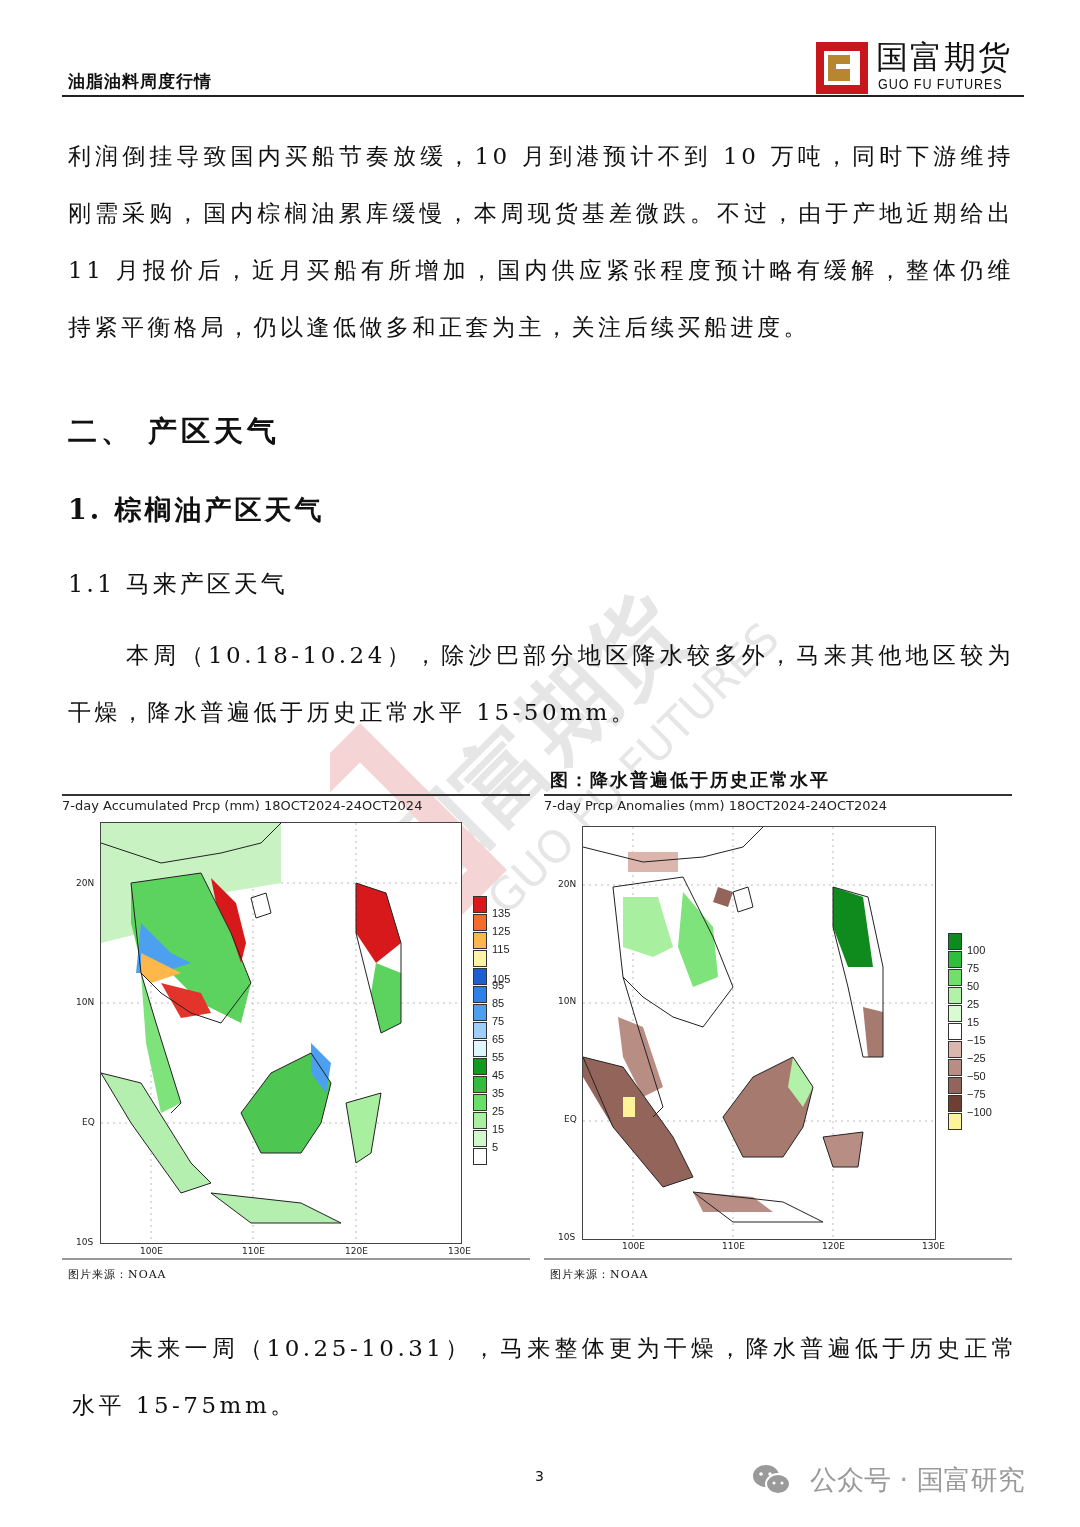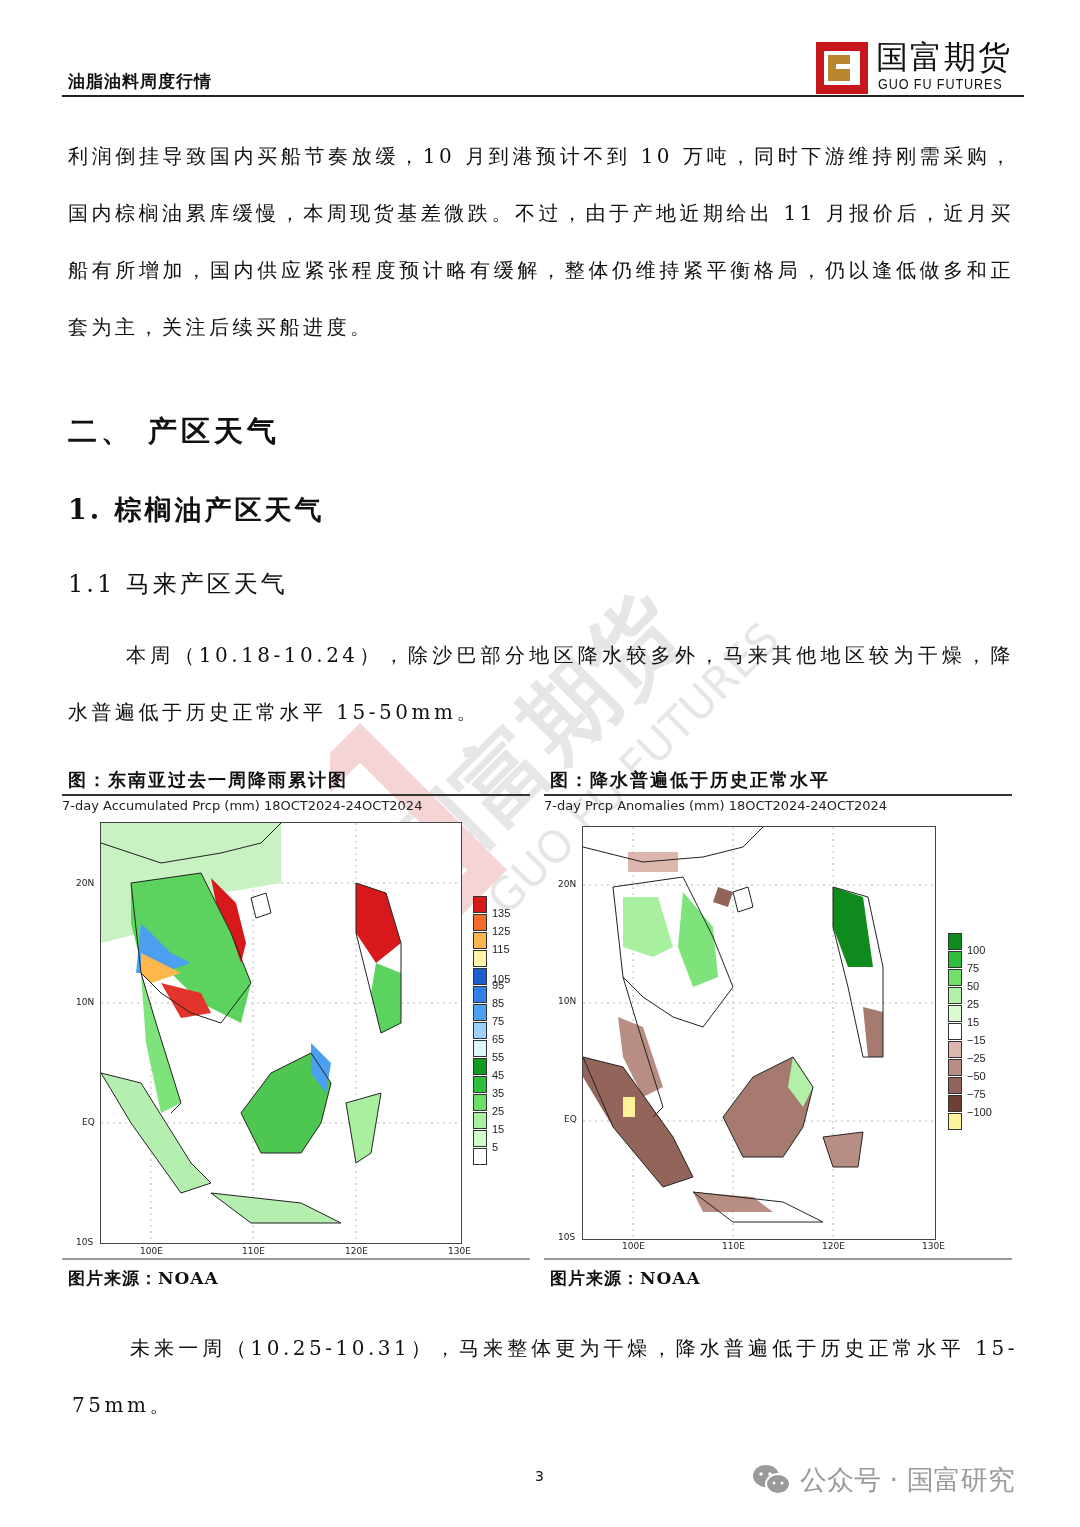--- a/index.html
+++ b/index.html
@@ -6,37 +6,37 @@
   body{width:1080px;height:1527px;position:relative;overflow:hidden;font-family:"DejaVu Serif","Liberation Serif",serif;color:#111;}
   .hdr-title{position:absolute;left:68px;top:70px;font-size:17px;font-weight:bold;letter-spacing:1px;font-family:"DejaVu Sans","Liberation Sans",sans-serif;}
   .hdr-rule{position:absolute;left:62px;top:95px;width:962px;height:2px;background:#222;}
   .logo{position:absolute;left:816px;top:40px;width:210px;height:54px;}
   .logo-box{position:absolute;left:0;top:2px;width:52px;height:52px;background:#c8161d;}
   .logo-inner{position:absolute;left:8px;top:9px;width:36px;height:34px;background:#fff;}
   .logo-gold{position:absolute;left:12px;top:13px;width:22px;height:26px;background:#b8862e;}
   .logo-gold2{position:absolute;left:20px;top:22px;width:20px;height:5px;background:#fff;}
   .logo-cn{position:absolute;left:60px;top:-4px;font-size:32px;font-family:"DejaVu Sans","Liberation Sans",sans-serif;letter-spacing:2px;color:#111;}
   .logo-en{position:absolute;left:62px;top:36px;font-size:14px;font-family:"Liberation Sans","DejaVu Sans",sans-serif;letter-spacing:1px;color:#111;transform:scaleX(0.9);transform-origin:left;}
-  .para{position:absolute;left:68px;width:946px;font-size:20px;line-height:57px;letter-spacing:3.5px;text-align:justify;}
+  .para{position:absolute;left:68px;width:946px;font-size:23px;line-height:57px;letter-spacing:3.5px;text-align:justify;}
   .h1{position:absolute;left:68px;top:412px;font-size:29px;font-weight:bold;letter-spacing:4px;}
   .h2{position:absolute;left:68px;top:492px;font-size:27px;font-weight:bold;letter-spacing:3px;}
   .h3{position:absolute;left:68px;top:568px;font-size:24px;letter-spacing:3px;}
   .fig{position:absolute;top:766px;width:468px;height:530px;}
   .fig-cap{position:absolute;left:6px;top:2px;font-size:18px;font-weight:bold;letter-spacing:2px;}
   .fig-rule{position:absolute;left:0;top:28px;width:100%;height:1.5px;background:#333;}
   .fig-sub{position:absolute;left:0;width:100%;top:32px;text-align:left;font-size:13px;font-family:"DejaVu Sans","Liberation Sans",sans-serif;color:#222;}
   .map{position:absolute;border:1.5px solid #444;background:#fff;overflow:hidden;}
   .ylab,.xlab{position:absolute;font-size:9px;font-family:"DejaVu Sans","Liberation Sans",sans-serif;color:#222;}
   .fig-bot{position:absolute;left:0;top:492px;width:100%;height:2px;background:#999;}
-  .fig-src{position:absolute;left:6px;top:501px;font-size:17px;font-weight:bold;letter-spacing:1px;}
+  .fig-src{position:absolute;left:6px;top:501px;font-size:11px;font-weight:normal;letter-spacing:1px;}
   .legend{position:absolute;}
   .leg-cell{position:absolute;left:0;width:14px;height:17px;border:1px solid #333;box-sizing:border-box;}
   .leg-lab{position:absolute;left:19px;font-size:11px;font-family:Liberation Sans, sans-serif;color:#222;}
   .pagenum{position:absolute;left:535px;top:1468px;font-size:14px;font-family:"DejaVu Sans","Liberation Sans",sans-serif;}
-  .wechat{position:absolute;left:752px;top:1462px;font-size:27px;color:#9a9a9a;font-family:"DejaVu Sans","Liberation Sans",sans-serif;display:flex;align-items:center;gap:8px;text-align:right;}
+  .wechat{position:absolute;left:752px;top:1462px;font-size:27px;color:#9a9a9a;font-family:"DejaVu Sans","Liberation Sans",sans-serif;display:flex;align-items:center;gap:18px;text-align:right;}
   .wm{position:absolute;left:330px;top:500px;width:480px;height:480px;pointer-events:none;opacity:0.18;}
 </style>
 </head>
 <body>
 
 <div class="hdr-title">油脂油料周度行情</div>
 <div class="hdr-rule"></div>
 <div class="logo">
   <div class="logo-box">
     <div class="logo-inner"></div>
@@ -55,21 +55,20 @@
   <rect x="-60" y="280" width="180" height="180" fill="none" stroke="#c8161d" stroke-width="28" transform="rotate(45 30 370)"></rect>
 </svg>
 
 <p class="para" style="top:128px;margin:0;">利润倒挂导致国内买船节奏放缓，10 月到港预计不到 10 万吨，同时下游维持刚需采购，国内棕榈油累库缓慢，本周现货基差微跌。不过，由于产地近期给出 11 月报价后，近月买船有所增加，国内供应紧张程度预计略有缓解，整体仍维持紧平衡格局，仍以逢低做多和正套为主，关注后续买船进度。</p>
 <div class="h1">二、 产区天气</div>
 <div class="h2">1. 棕榈油产区天气</div>
 <div class="h3">1.1 马来产区天气</div>
 <p class="para" style="top:627px;margin:0;text-indent:58px;">本周（10.18-10.24），除沙巴部分地区降水较多外，马来其他地区较为干燥，降水普遍低于历史正常水平 15-50mm。</p>
 
 <div class="fig" style="left:62px;">
-  <div class="fig-cap">图：东南亚过去一周降雨累计图</div>
   <div class="fig-rule"></div>
   <div class="fig-sub">7-day Accumulated Prcp (mm) 18OCT2024-24OCT2024</div>
   <div class="map" style="left:38px;top:56px;width:360px;height:420px;">
     <svg width="360" height="420" viewBox="0 0 360 420">
       <g stroke="#bbb" stroke-dasharray="2 4" stroke-width="1">
         <line x1="0" y1="60" x2="360" y2="60"></line>
           <line x1="0" y1="180" x2="360" y2="180"></line>
           <line x1="0" y1="300" x2="360" y2="300"></line>
         <line x1="50" y1="0" x2="50" y2="420"></line>
           <line x1="152" y1="0" x2="152" y2="420"></line>

